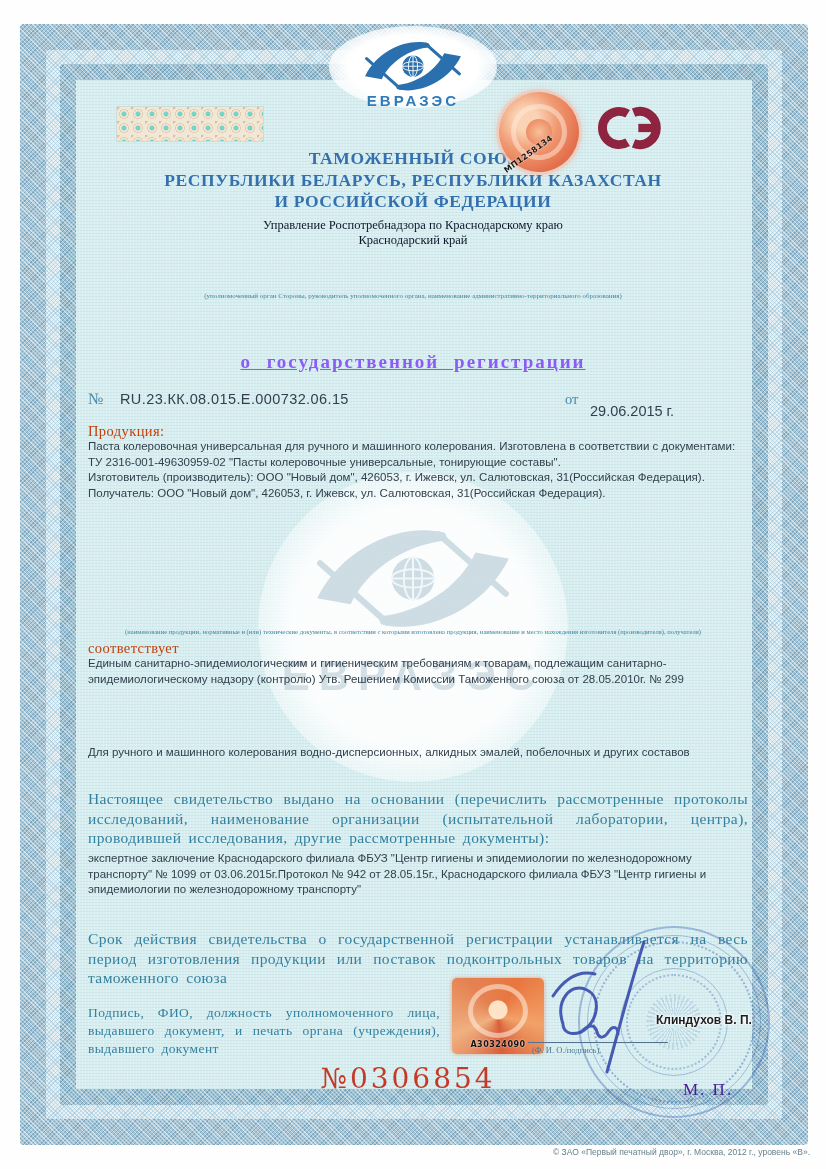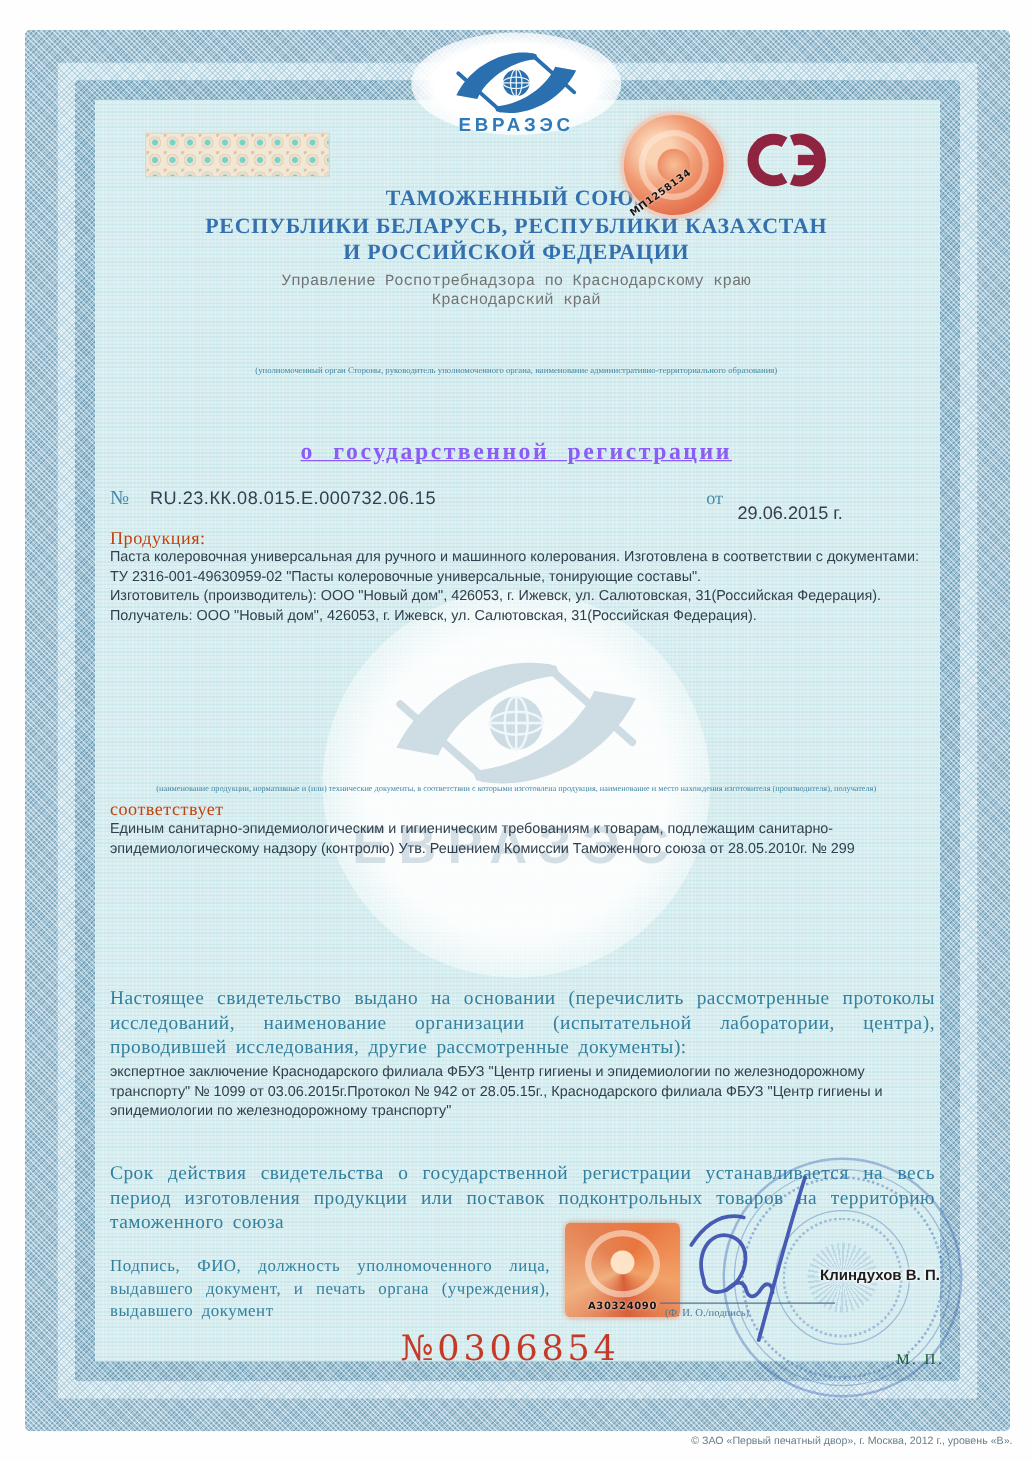--- a/index.html
+++ b/index.html
@@ -52,21 +52,21 @@
     background:radial-gradient(#f8c098, #e87a52);}
   .holo-top .num{position:absolute;left:-4px;bottom:16px;transform:rotate(-24deg);
     font-family:"DejaVu Sans",sans-serif;font-weight:bold;font-size:8px;color:#161616;
     letter-spacing:.5px;text-shadow:0 0 2px rgba(255,255,255,.85);}
   
   .se-logo{position:absolute;left:592px;top:100px;z-index:2;}
   .se-logo svg{width:76px;height:56px;}
   
   .header{position:absolute;top:148px;left:0;right:0;text-align:center;z-index:2;}
   .header .h{font-weight:bold;font-size:17.5px;line-height:21.5px;letter-spacing:.6px;color:#3470ae;}
-  .header .a{font-family:Liberation Mono, monospace;font-size:12.5px;line-height:15.5px;color:#737373;}
+  .header .a{font-family:Liberation Serif, serif;font-size:12.5px;line-height:15.5px;color:#0f172a;}
   .header .a.first{margin-top:5px;}
   .note-line{position:absolute;left:60px;right:60px;text-align:center;
     font-size:7px;color:#3e86a4;z-index:2;}
   
   .title-main{position:absolute;top:307px;left:0;right:0;text-align:center;z-index:2;
     font-weight:bold;font-size:30px;letter-spacing:8px;color:#56b0d8;
     text-shadow:0 0 1px rgba(255,255,255,.7), 1px 1px 0 rgba(120,180,210,.4);}
   .title-sub{position:absolute;top:351px;left:0;right:0;text-align:center;z-index:2;
     font-weight:bold;font-size:19px;letter-spacing:2px;word-spacing:8px;color:#8b5cf6;text-decoration:underline;}
   
@@ -110,21 +110,21 @@
   .stamp .r6{position:absolute;inset:66px;border-radius:50%;
     background:repeating-conic-gradient(rgba(58,100,180,.22) 0 4deg, transparent 4deg 10deg);}
   .signature{position:absolute;left:545px;top:938px;z-index:4;}
   .sig-line{position:absolute;left:528px;top:1042px;width:140px;border-top:1px solid #55708c;z-index:3;}
   .sig-note{position:absolute;left:532px;top:1045px;font-size:8.5px;color:#4a7a96;z-index:3;}
   .signee{position:absolute;left:656px;top:1013px;font-family:"Liberation Sans",sans-serif;
     font-weight:bold;font-size:12px;color:#1d1d1d;z-index:5;
     text-shadow:0 0 3px #fff,0 0 3px #fff,0 0 5px #fff;}
   .serial{position:absolute;left:88px;top:1062px;width:640px;text-align:center;z-index:3;
     font-family:"DejaVu Serif",serif;font-size:28px;letter-spacing:3px;color:#c43a28;}
-  .mp{position:absolute;left:717px;top:1080px;font-size:12px;letter-spacing:2px;color:#14532d;z-index:5;}
+  .mp{position:absolute;left:683px;top:1080px;font-size:17px;letter-spacing:2px;color:#4c1d95;z-index:5;}
   .copyright{position:absolute;right:16px;top:1147px;font-family:"Liberation Sans",sans-serif;
     font-size:8.5px;color:#68808c;z-index:2;}
 </style>
 </head>
 <body>
 
 <div class="page">
 
   <svg width="0" height="0" style="position:absolute" aria-hidden="true">
     <defs>
@@ -200,20 +200,21 @@
 
   <div class="teal-label" style="top:423px">Продукция:</div>
   <div class="typed" style="top:439px">Паста колеровочная универсальная для ручного и машинного колерования. Изготовлена в соответствии с документами: ТУ 2316-001-49630959-02 "Пасты колеровочные универсальные, тонирующие составы".</div>
   <div class="typed" style="top:470px">Изготовитель (производитель): ООО "Новый дом", 426053, г. Ижевск, ул. Салютовская, 31(Российская Федерация).</div>
   <div class="typed" style="top:486px">Получатель: ООО "Новый дом", 426053, г. Ижевск, ул. Салютовская, 31(Российская Федерация).</div>
   <div class="note-line" style="top:628px;left:46px;right:46px;font-size:6.6px">(наименование продукции, нормативные и (или) технические документы, в соответствии с которыми изготовлена продукция, наименование и место нахождения изготовителя (производителя), получателя)</div>
 
   <div class="teal-label" style="top:640px">соответствует</div>
   <div class="typed" style="top:656px">Единым санитарно-эпидемиологическим и гигиеническим требованиям к товарам, подлежащим санитарно-эпидемиологическому надзору (контролю) Утв. Решением Комиссии Таможенного союза от 28.05.2010г. № 299</div>
 
+  <div class="typed" style="top:745px">Для ручного и машинного колерования водно-дисперсионных, алкидных эмалей, побелочных и других составов</div>
 
   <div class="teal-par" style="top:789px">Настоящее свидетельство выдано на основании (перечислить рассмотренные протоколы исследований, наименование организации (испытательной лаборатории, центра), проводившей исследования, другие рассмотренные документы):</div>
   <div class="typed" style="top:851px;width:640px">экспертное заключение Краснодарского филиала ФБУЗ "Центр гигиены и эпидемиологии по железнодорожному транспорту" № 1099 от 03.06.2015г.Протокол № 942 от 28.05.15г., Краснодарского филиала ФБУЗ "Центр гигиены и эпидемиологии по железнодорожному транспорту"</div>
 
   <div class="teal-par" style="top:929px">Срок действия свидетельства о государственной регистрации устанавливается на весь период изготовления продукции или поставок подконтрольных товаров на территорию таможенного союза</div>
 
   <div class="teal-par" style="top:1004px;width:352px;font-size:13.5px;line-height:18px">Подпись, ФИО, должность уполномоченного лица, выдавшего документ, и печать органа (учреждения), выдавшего документ</div>
 
   <div class="holo-bottom">
     <div class="ring"></div>

